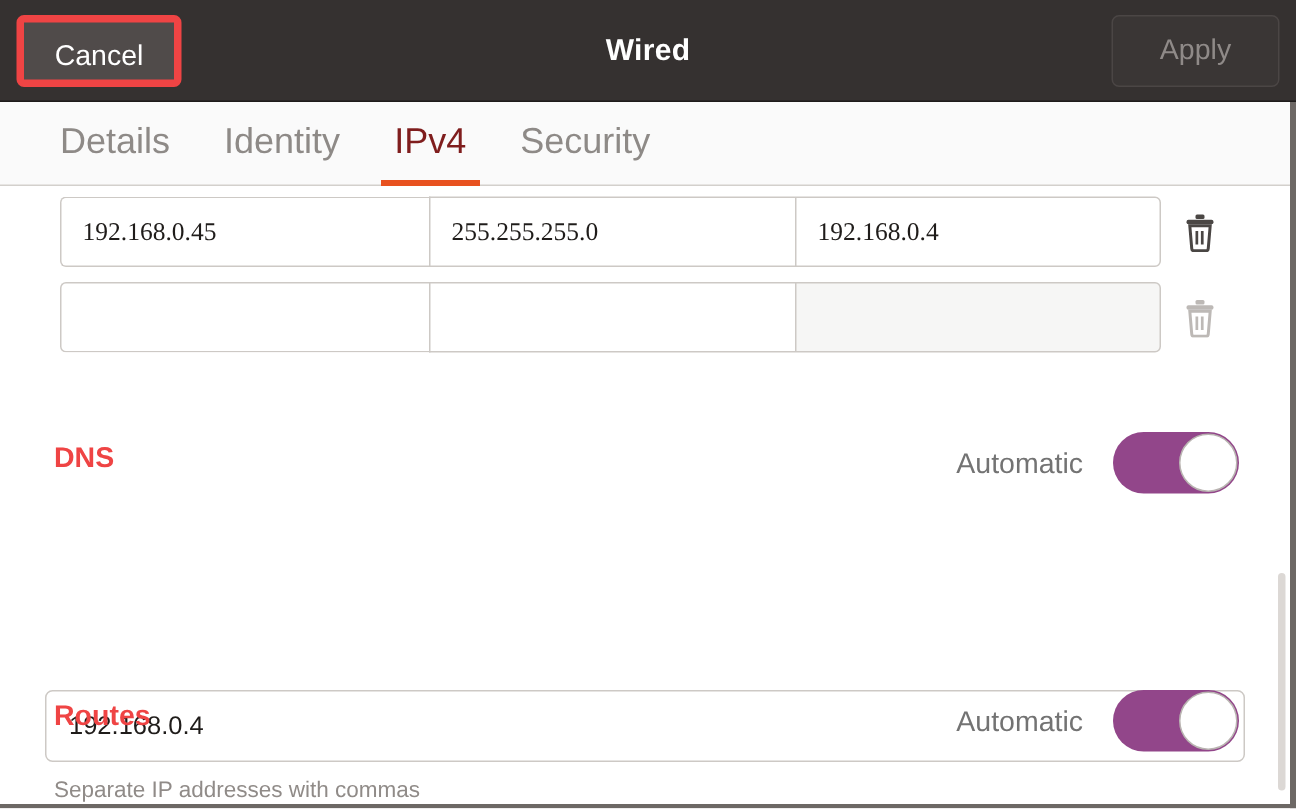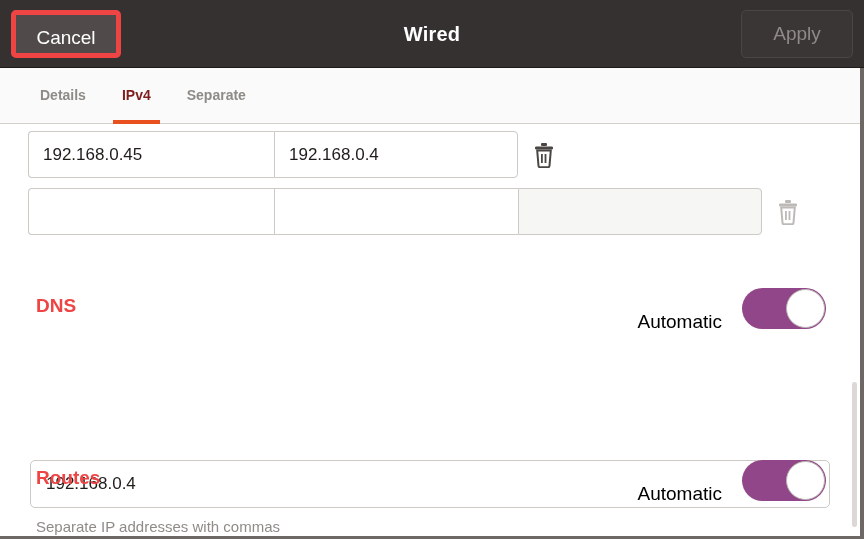--- a/index.html
+++ b/index.html
@@ -85,22 +85,22 @@
     left: 22px; top: 0;
     height: 56px;
     display: flex;
     align-items: center;
   }
   .tab {
     position: relative;
     height: 56px;
     line-height: 54px;
     padding: 0 18px;
-    font-size: 14px;
-    font-weight: bold;
+    font-size: 24px;
+    font-weight: normal;
     color: #8e8a87;
     cursor: pointer;
     user-select: none;
     white-space: nowrap;
   }
   .tab.active { color: #7f1d1d; }
   .tab.active::after {
     content: "";
     position: absolute;
     left: 9px; right: 9px;
@@ -115,22 +115,23 @@
     left: 0; top: 124px;
     width: 864px;
     height: 415px;
     background: #ffffff;
     overflow: hidden;
   }
 
   
   .addr-table {
     position: absolute;
-    left: 28px; top: 7px;
+    left: 40px; top: 7px;
     width: 786px;
+    font-family: Liberation Serif, serif;
   }
   .addr-row {
     display: flex;
     height: 47px;
     margin-bottom: 10px;
   }
   .cell {
     box-sizing: border-box;
     height: 47px;
     border: 1px solid #cdc9c5;
@@ -170,25 +171,25 @@
     left: 0; top: 0;
     height: 36px;
     line-height: 34px;
     font-size: 19px;
     font-weight: bold;
     color: #ef4444;
     white-space: nowrap;
   }
   .auto-label {
     position: absolute;
-    right: 104px; top: 16px;
+    right: 104px; top: 4px;
     height: 36px;
     line-height: 34px;
     font-size: 19px;
-    color: #000000;
+    color: #737373;
     white-space: nowrap;
   }
   .switch {
     position: absolute;
     right: 0; top: -1px;
     width: 84px;
     height: 41px;
     border-radius: 21px;
     background: #92468a;
     box-sizing: border-box;
@@ -269,31 +270,33 @@
 
   <div class="titlebar">
     <div class="titlebar-title">Wired</div>
     <div class="hdr-btn cancel">Cancel</div>
     <div class="hdr-btn apply">Apply</div>
   </div>
 
   <div class="tabbar">
     <div class="tabs">
       <div class="tab">Details</div>
+      <div class="tab">Identity</div>
       <div class="tab active">IPv4</div>
-      <div class="tab">Separate</div>
+      <div class="tab">Security</div>
     </div>
   </div>
 
   <div class="content">
 
     <div class="addr-table">
 
       <div class="addr-row">
         <div class="cell c1">192.168.0.45</div>
+        <div class="cell c2">255.255.255.0</div>
         <div class="cell c3">192.168.0.4</div>
         <div class="trash-btn">
           <svg class="trash-svg" width="24" height="26" viewBox="0 0 24 26">
             <rect x="9" y="1" width="6" height="3" rx="1" fill="#4a4644"></rect>
             <rect x="3" y="4.5" width="18" height="3" rx="1.3" fill="#4a4644"></rect>
             <path d="M5.2 8.5 h13.6 l-1.3 15.2 a1.6 1.6 0 0 1 -1.6 1.5 h-7.8 a1.6 1.6 0 0 1 -1.6 -1.5 z" fill="none" stroke="#4a4644" stroke-width="2"></path>
             <rect x="9" y="12" width="1.8" height="9" fill="#4a4644"></rect>
             <rect x="12.6" y="12" width="1.8" height="9" fill="#4a4644"></rect>
           </svg>
         </div>

